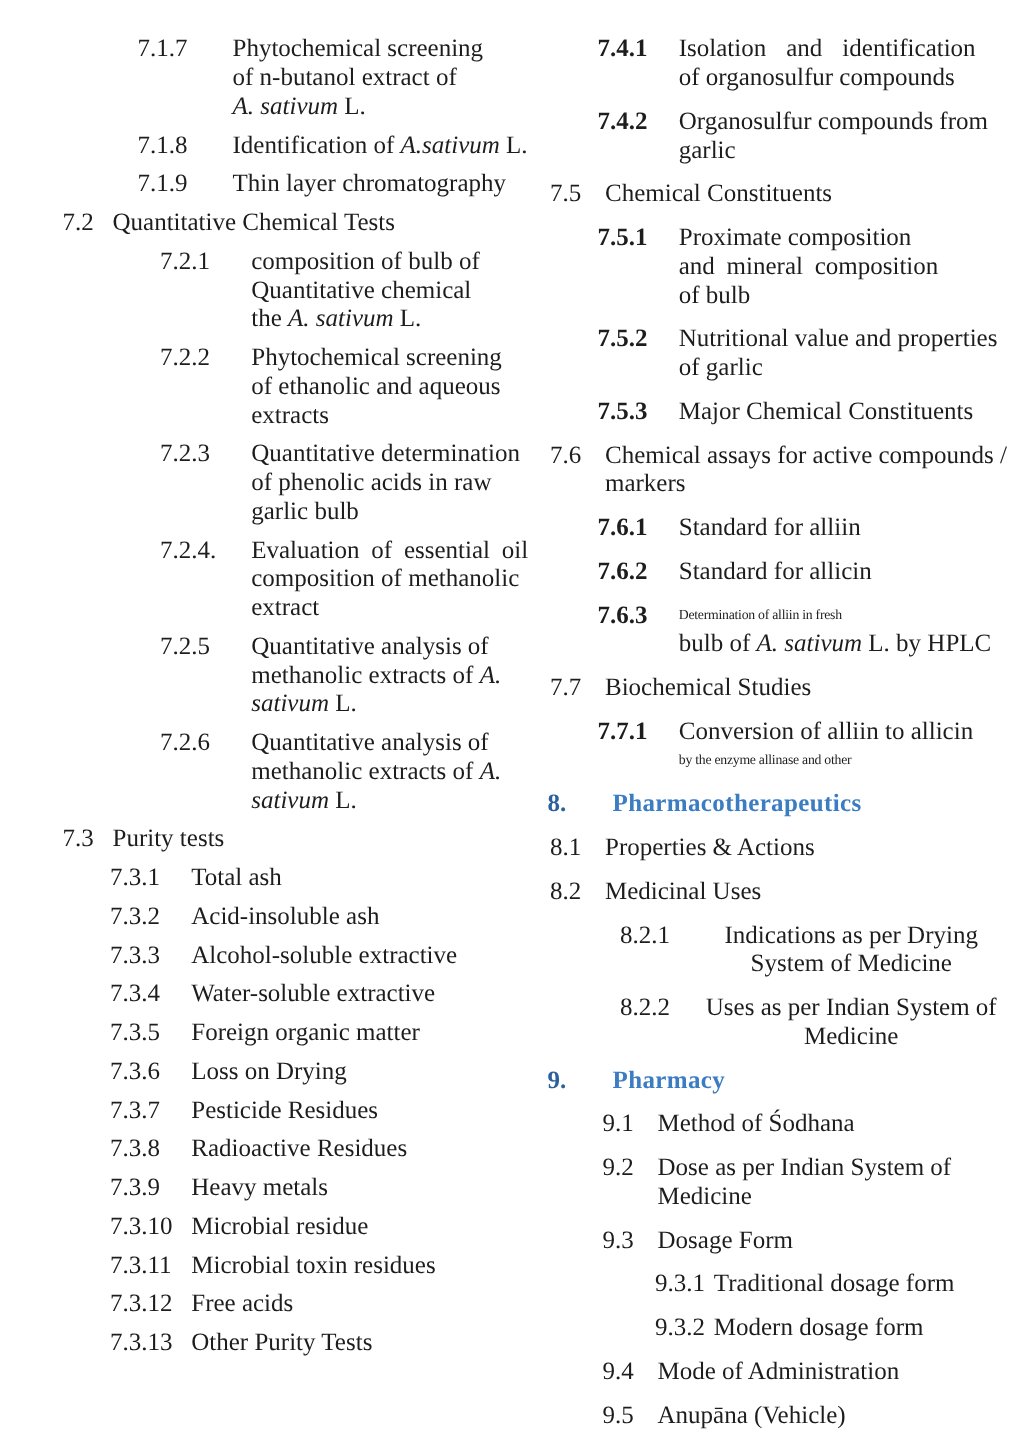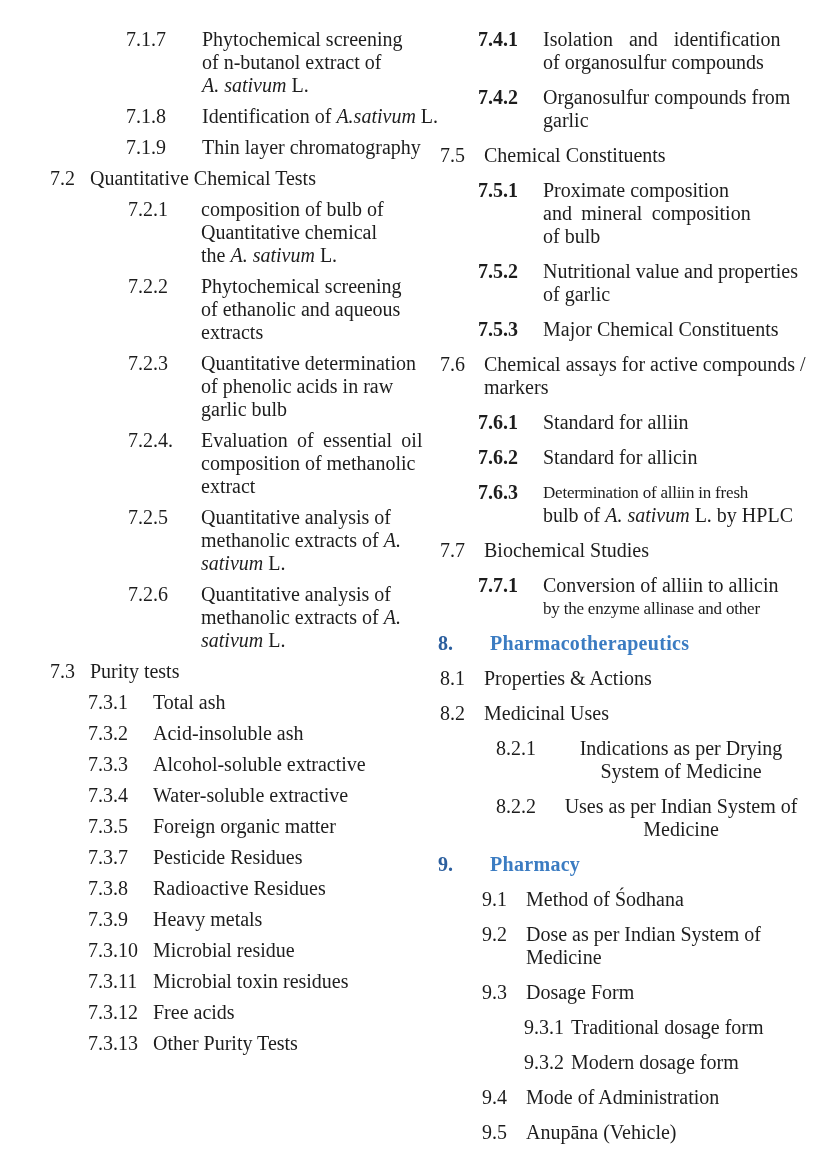--- a/index.html
+++ b/index.html
@@ -26,24 +26,24 @@
   .col{width:408px;box-sizing:border-box;flex:none;}
   .entry{display:flex;align-items:flex-start;}
   .col.left  .entry{margin-bottom:8px;}
   .col.right .entry{margin-bottom:12px;}
   .num{flex:none;white-space:nowrap;}
   .txt{flex:1 1 auto;min-width:0;}
   .line{white-space:nowrap;}
   .it{font-style:italic;}
   .sp{word-spacing:0.55em;}
   .sp1{word-spacing:0.22em;}
-  .sm{font-size:17px;letter-spacing:-0.2px;}
+  .sm{font-size:11px;letter-spacing:-0.2px;}
 
   
-  .La{padding-left:110px;}  .La  .num{width:76px;margin-left:16px;}
+  .La{padding-left:110px;}  .La  .num{width:76px;}
   .Lsec{padding-left:50px;align-items:flex-end;} .Lsec .num{width:40px;}
   .Lb{padding-left:128px;}  .Lb  .num{width:73px;}
   .Lc{padding-left:88px;}   .Lc  .num{width:65px;}
 
   
   .Ra{padding-left:70px;}   .Ra  .num{width:65px;font-weight:bold;}
   .Rsec{padding-left:32px;} .Rsec .num{width:44px;}
   .chap{padding-left:30px;} .chap .num{width:52px;}
   .Rc{padding-left:78px;text-align:center;}   .Rc  .num{width:60px;}
   .Rd{padding-left:74px;}   .Rd  .num{width:44px;}
@@ -161,20 +161,26 @@
           <div class="line"><span>Water-soluble extractive</span></div>
         </div>
       </div>
       <div class="entry Lc">
         <span class="num">7.3.5</span>
         <div class="txt">
           <div class="line"><span>Foreign organic matter</span></div>
         </div>
       </div>
       <div class="entry Lc">
+        <span class="num">7.3.6</span>
+        <div class="txt">
+          <div class="line"><span>Loss on Drying</span></div>
+        </div>
+      </div>
+      <div class="entry Lc">
         <span class="num">7.3.7</span>
         <div class="txt">
           <div class="line"><span>Pesticide Residues</span></div>
         </div>
       </div>
       <div class="entry Lc">
         <span class="num">7.3.8</span>
         <div class="txt">
           <div class="line"><span>Radioactive Residues</span></div>
         </div>

